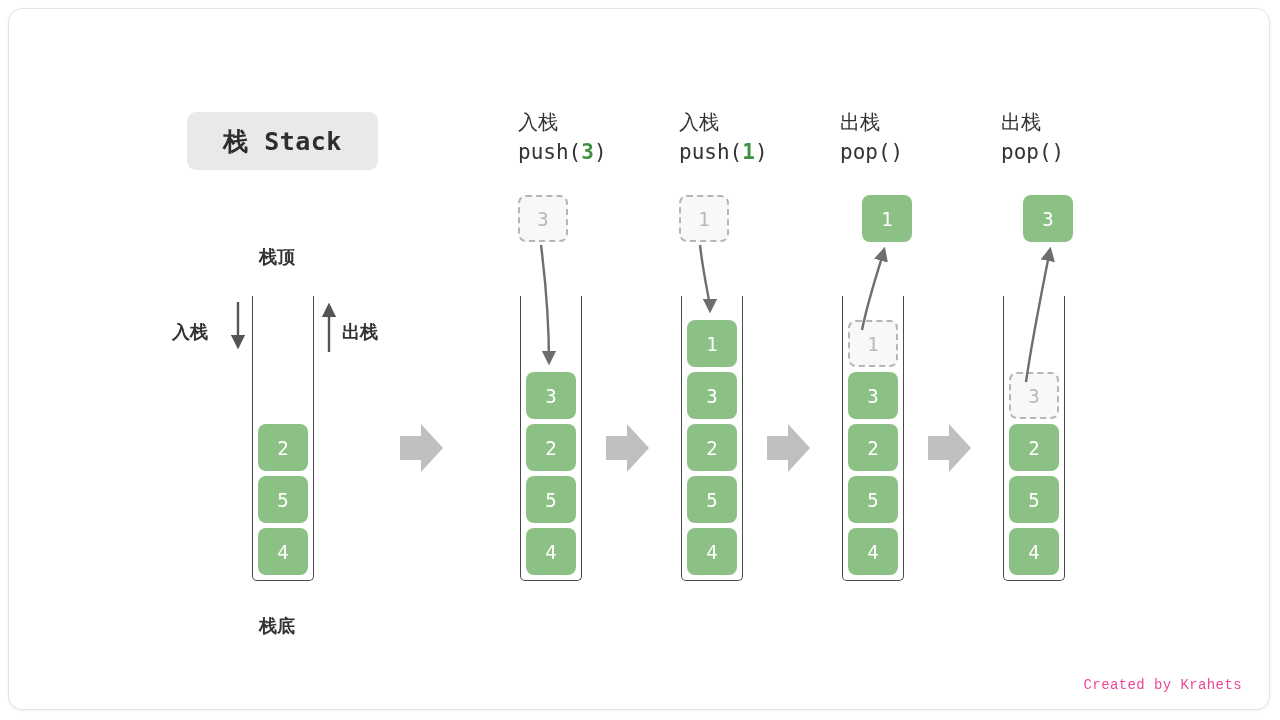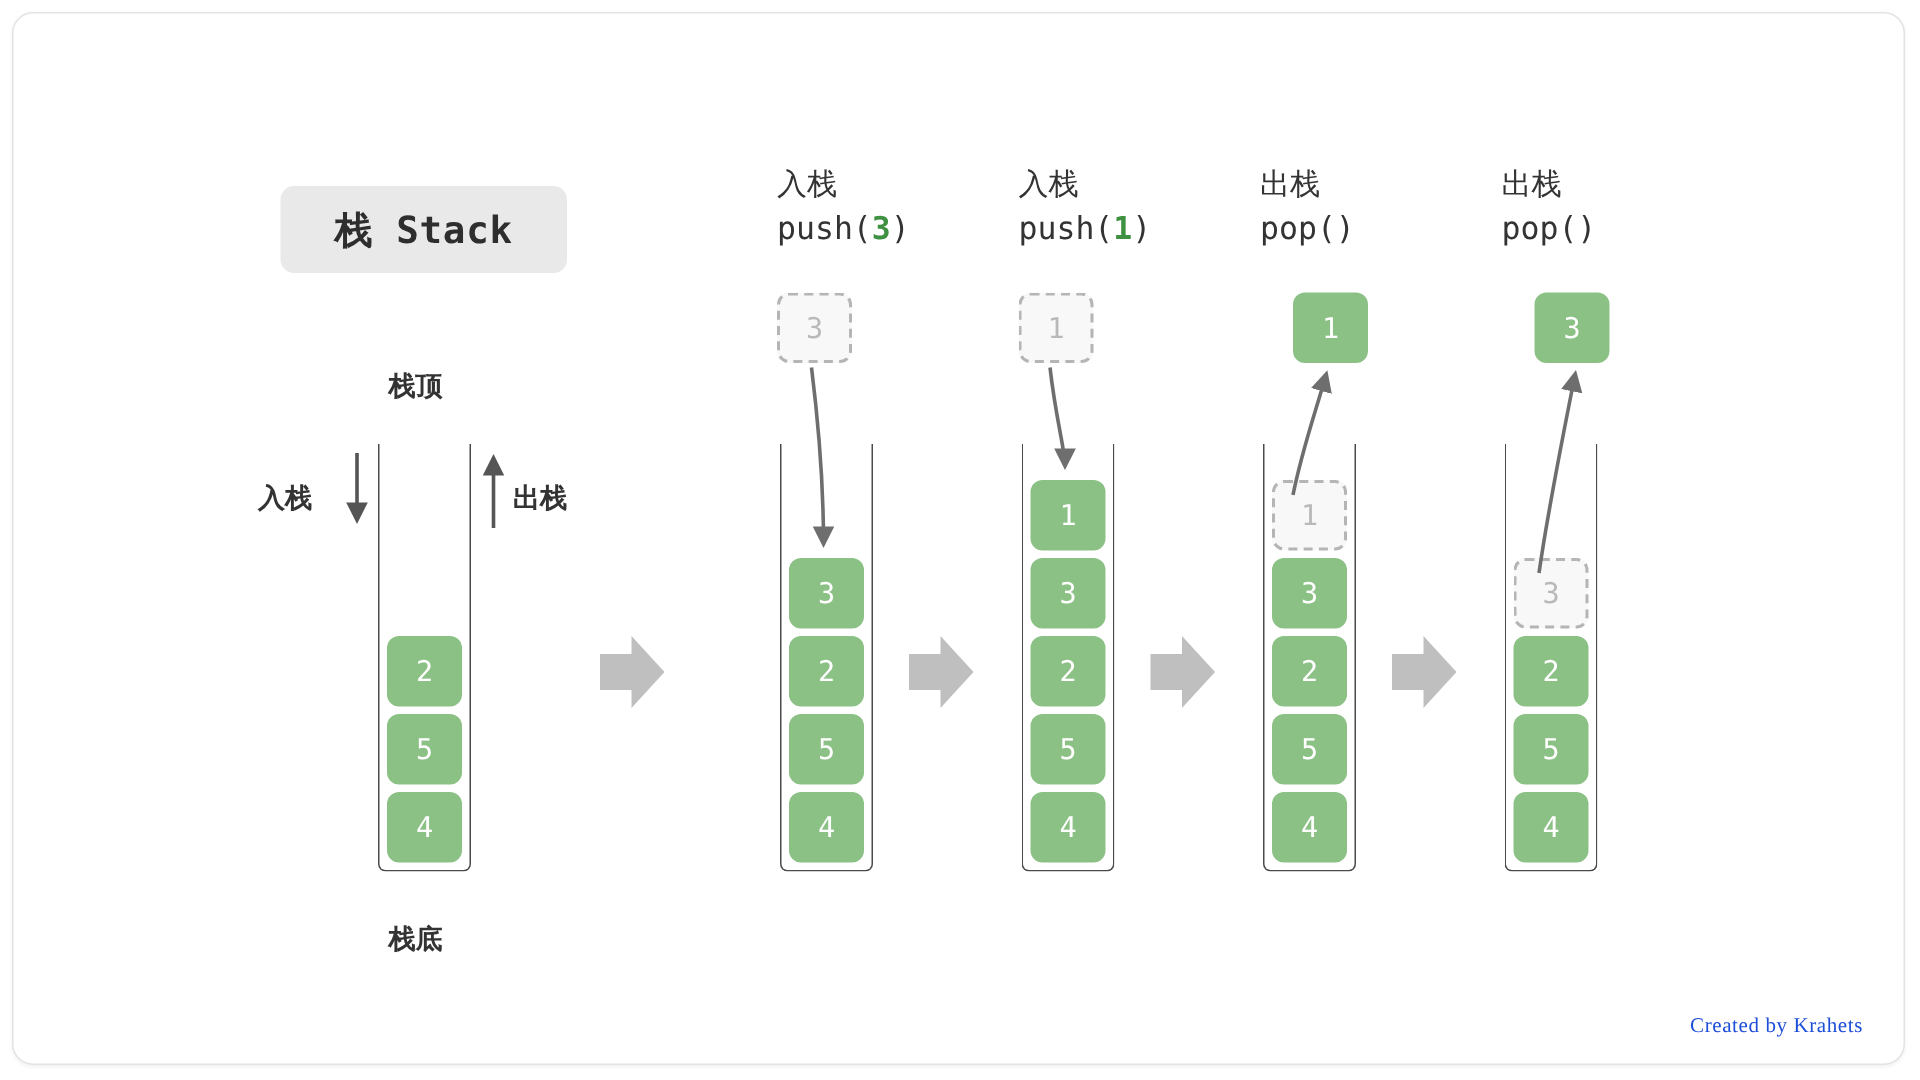--- a/index.html
+++ b/index.html
@@ -25,21 +25,21 @@
     border: 1px solid #e3e3e3;
     border-radius: 14px;
     box-sizing: border-box;
     box-shadow: 0 1px 3px rgba(0,0,0,0.06);
   }
 
   
   .title-badge {
     position: absolute;
     left: 187px;
-    top: 124px;
+    top: 112px;
     width: 191px;
     height: 58px;
     background: #e9e9e9;
     border-radius: 9px;
     display: flex;
     align-items: center;
     justify-content: center;
     font-family: "DejaVu Sans Mono", "Liberation Mono", monospace;
     font-size: 25px;
     font-weight: bold;
@@ -140,23 +140,23 @@
     left: 0; top: 0;
     width: 1280px; height: 720px;
     pointer-events: none;
   }
 
   
   .credit {
     position: absolute;
     right: 38px;
     bottom: 27px;
-    font-family: Liberation Serif, serif;
+    font-family: Liberation Mono, monospace;
     font-size: 14px;
-    color: #1d4ed8;
+    color: #ec4899;
     letter-spacing: 0.4px;
   }
 </style>
 </head>
 <body>
 
 <div id="canvas">
   <div class="card"></div>
 
   <div class="title-badge">栈 Stack</div>

